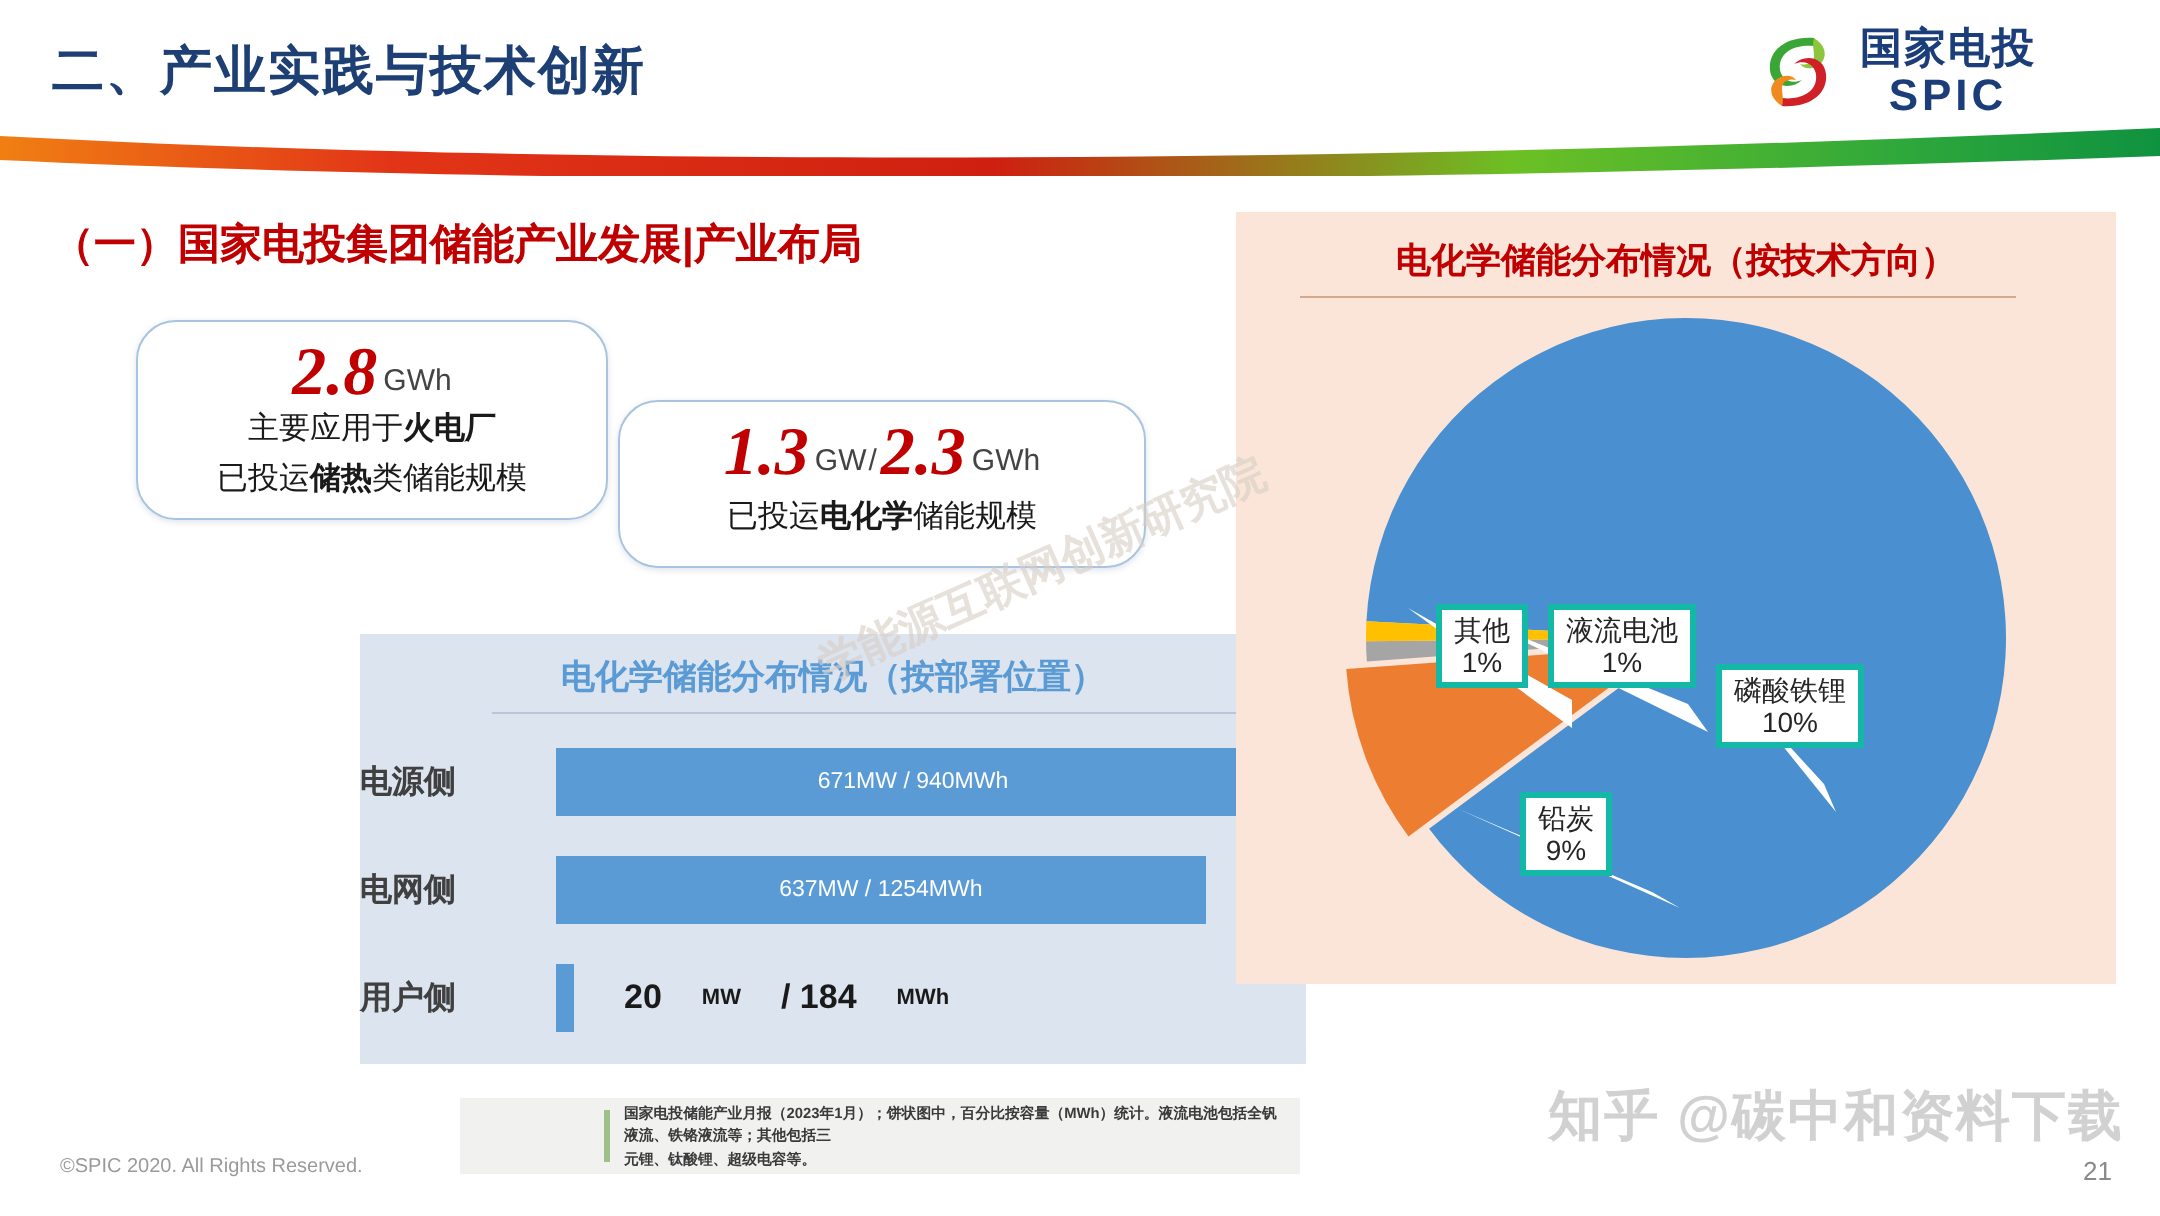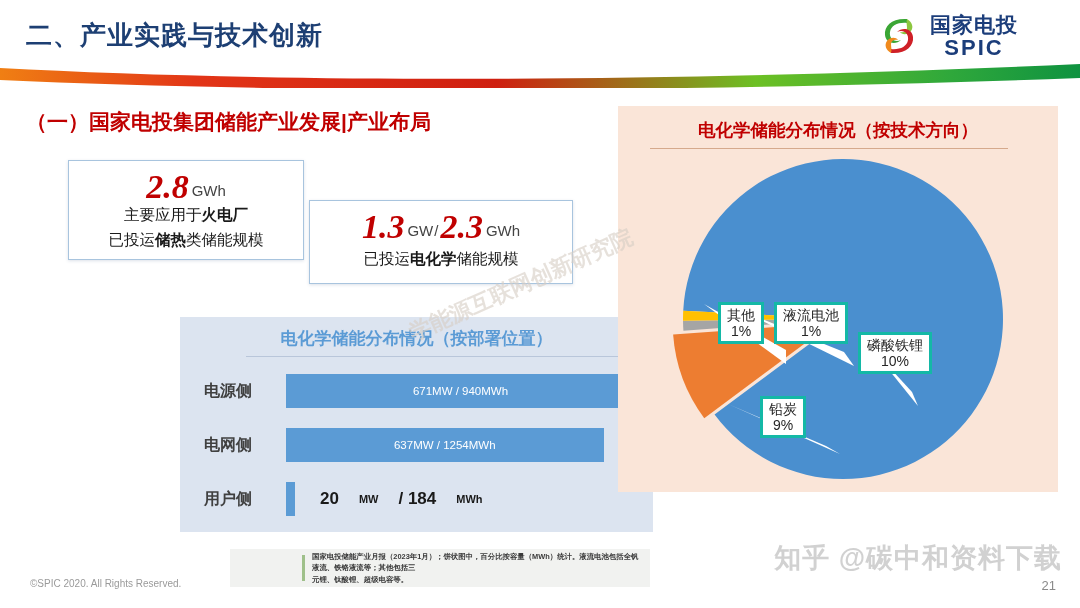--- a/index.html
+++ b/index.html
@@ -33,21 +33,21 @@
 
   
   .sub-title{
     position:absolute;left:26px;top:108px;
     font-size:21px;font-weight:bold;color:#c00000;white-space:nowrap;
   }
 
   
   .stat-card{
     position:absolute;background:#ffffff;border:1px solid #a8c4de;
-    border-radius:0;box-shadow:0 1px 3px rgba(120,140,170,.25);
+    border-radius:20px;box-shadow:0 1px 3px rgba(120,140,170,.25);
     text-align:center;
   }
   .stat-card.one{left:68px;top:160px;width:234px;height:98px;}
   .stat-card.two{left:309px;top:200px;width:262px;height:82px;}
   .stat-num{
     font-family:"Liberation Serif","DejaVu Serif",serif;
     font-style:italic;font-weight:bold;color:#c00000;font-size:34px;
     line-height:1;vertical-align:-2px;
   }
   .stat-unit{font-size:15px;color:#444;font-weight:normal;margin-left:3px;}
@@ -64,21 +64,21 @@
   .bar-title{
     position:absolute;left:0;right:0;top:10px;text-align:center;
     font-size:17px;font-weight:bold;color:#5b9bd5;
   }
   .bar-title-rule{
     position:absolute;left:66px;right:24px;top:39px;height:1px;background:#b9c6da;
   }
   .bar-rows{position:absolute;left:0;right:0;top:50px;}
   .bar-row{display:flex;align-items:center;height:48px;margin-bottom:6px;}
   .bar-label{
-    width:96px;flex:none;text-align:center;padding-right:10px;
+    width:96px;flex:none;text-align:left;padding-right:2px;
     font-size:16px;font-weight:bold;color:#404040;
   }
   .bar-track{flex:1;position:relative;height:34px;padding-right:18px;}
   .bar-fill{
     height:34px;background:#5b9bd5;display:flex;align-items:center;
     justify-content:center;color:#fff;font-size:11.5px;
   }
   .bar-fill.tiny{justify-content:flex-start;}
   .bar-outside{
     position:absolute;left:0;top:0;height:34px;display:flex;align-items:center;

